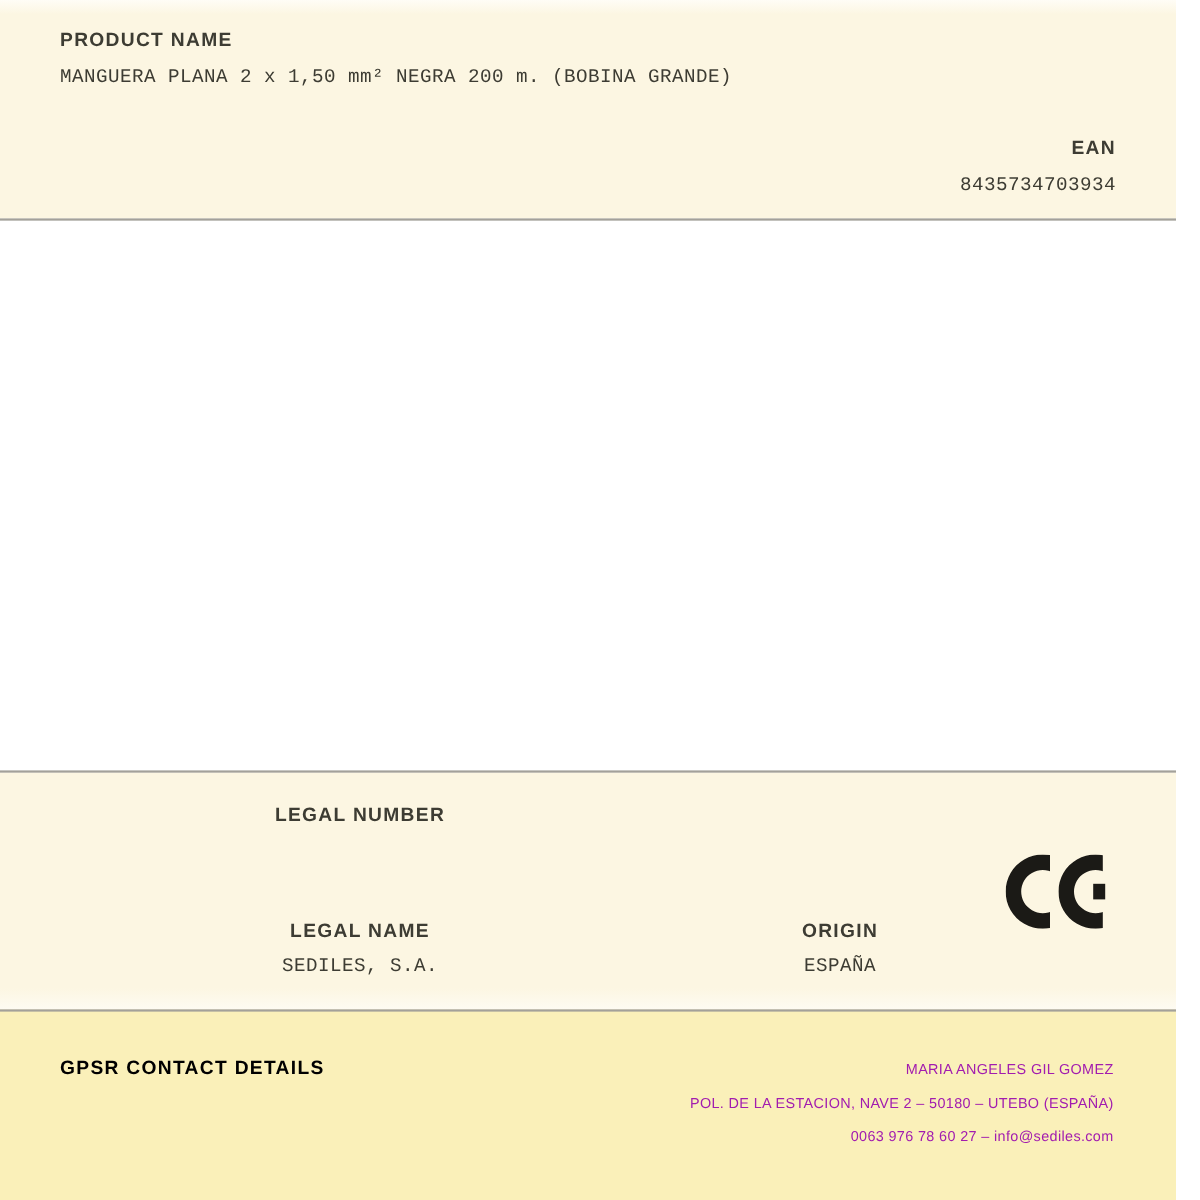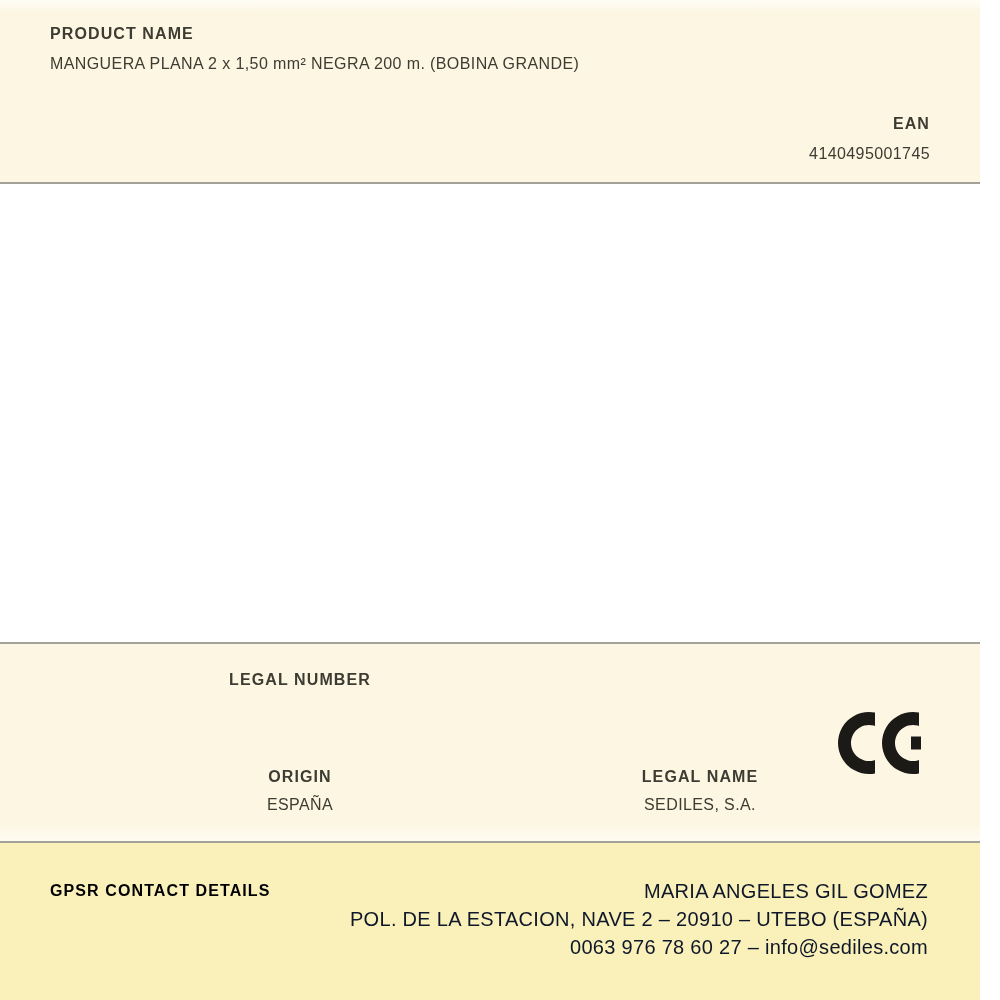--- a/index.html
+++ b/index.html
@@ -29,20 +29,21 @@
     line-height: 20px;
     color: #3D3C33;
   }
   .field-value {
     font-size: 16px;
     font-weight: 400;
     letter-spacing: 0.4px;
     line-height: 22px;
     margin-top: 9px;
     color: #3D3C33;
+    font-family: Liberation Mono, monospace;
   }
   .field-block + .field-block { margin-top: 39px; text-align: right; }
 
   
   .sec-image {
     height: 458px;
     background: #ffffff;
     border-bottom: 2px solid #A3A19A;
   }
 
@@ -85,61 +86,61 @@
   }
   .contact-heading {
     font-size: 16px;
     font-weight: 700;
     letter-spacing: 1.1px;
     line-height: 20px;
     color: #000000;
   }
   .contact-lines {
     text-align: right;
-    font-size: 20px;
+    font-size: 12px;
     letter-spacing: 0.3px;
     line-height: 28px;
     margin-top: -4px;
-    color: #0f172a;
+    color: #a21caf;
   }
 </style>
 </head>
 <body>
 
 <div class="page">
 
   <div class="sec-product">
     <div class="field-block">
       <div class="field-label">PRODUCT NAME</div>
       <div class="field-value">MANGUERA PLANA 2 x 1,50 mm² NEGRA 200 m. (BOBINA GRANDE)</div>
     </div>
     <div class="field-block">
       <div class="field-label">EAN</div>
-      <div class="field-value">4140495001745</div>
+      <div class="field-value">8435734703934</div>
     </div>
   </div>
 
   <div class="sec-image"></div>
 
   <div class="sec-details">
     <div class="detail-row">
       <div class="detail-col">
         <div class="field-label">LEGAL NUMBER</div>
         <div class="field-value detail-value"></div>
       </div>
     </div>
 
     <div class="detail-row second">
       <div class="detail-col">
+        <div class="field-label">LEGAL NAME</div>
+        <div class="field-value detail-value">SEDILES, S.A.</div>
+      </div>
+      <div class="detail-col">
         <div class="field-label">ORIGIN</div>
         <div class="field-value detail-value">ESPAÑA</div>
-      </div>
-      <div class="detail-col">
-        <div class="field-label">LEGAL NAME</div>
-        <div class="field-value detail-value">SEDILES, S.A.</div>
       </div>
     </div>
 
     <div class="ce-wrap" role="img" aria-label="CE">
       <svg viewBox="0 0 84 62" width="84" height="62" xmlns="http://www.w3.org/2000/svg">
         <defs>
           <clipPath id="cutC">
               <rect x="0" y="0" width="37" height="62"></rect>
             </clipPath>
           <clipPath id="cutE">
@@ -154,18 +155,18 @@
         </g>
         <rect x="73" y="24.5" width="10" height="13" fill="#1B1A16"></rect>
       </svg>
     </div>
   </div>
 
   <div class="sec-contact">
     <div class="contact-heading">GPSR CONTACT DETAILS</div>
     <div class="contact-lines">
       <div>MARIA ANGELES GIL GOMEZ</div>
-      <div>POL. DE LA ESTACION, NAVE 2 – 20910 – UTEBO (ESPAÑA)</div>
+      <div>POL. DE LA ESTACION, NAVE 2 – 50180 – UTEBO (ESPAÑA)</div>
       <div>0063 976 78 60 27 – info@sediles.com</div>
     </div>
   </div>
 
 </div>
 
 </body></html>

